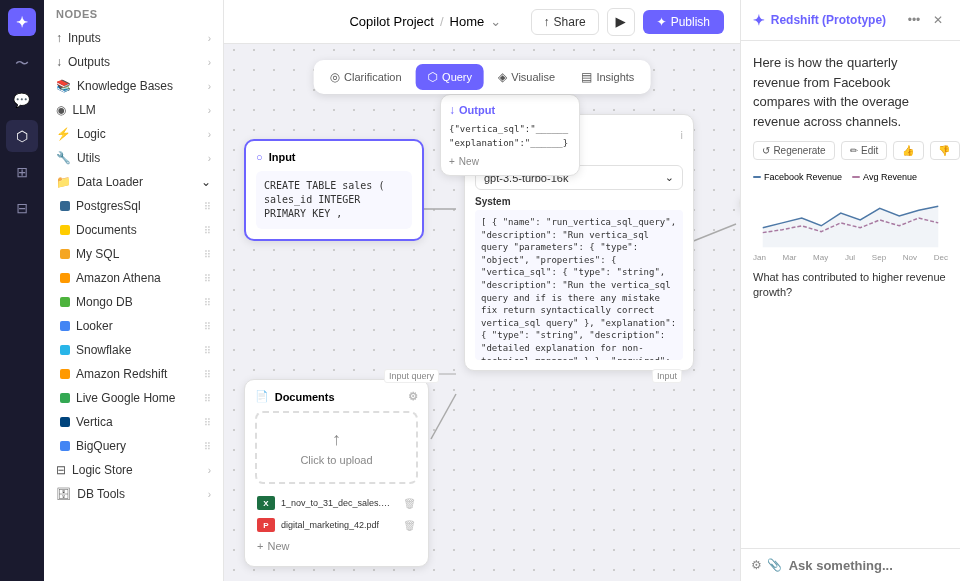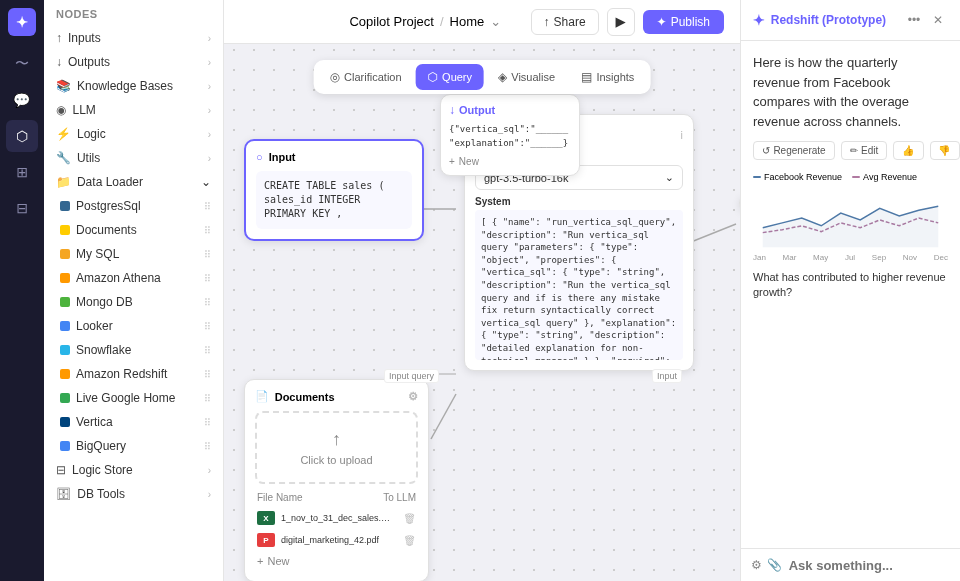--- a/index.html
+++ b/index.html
@@ -339,24 +339,20 @@
 
     <div class="node-documents" style="top:335px;left:20px;z-index:2;">
       <div class="node-header">
         <span style="color:#555;">📄</span>
         <span>Documents</span>
         <span class="node-settings" style="margin-left:auto;">⚙</span>
       </div>
       <div class="doc-upload">
         <div class="doc-upload-icon">↑</div>
         <div>Click to upload</div>
-      </div>
-      <div class="doc-table-header">
-        <span>File Name</span>
-        <span>To LLM</span>
       </div>
       <div class="doc-file">
         <div class="doc-file-icon xlsx">X</div>
         <span style="font-size:9px;overflow:hidden;text-overflow:ellipsis;max-width:110px;white-space:nowrap;">1_nov_to_31_dec_sales.xlsx</span>
         <span class="doc-delete">🗑</span>
       </div>
       <div class="doc-file">
         <div class="doc-file-icon pdf">P</div>
         <span style="font-size:9px;overflow:hidden;text-overflow:ellipsis;max-width:110px;white-space:nowrap;">digital_marketing_42.pdf</span>
         <span class="doc-delete">🗑</span>

